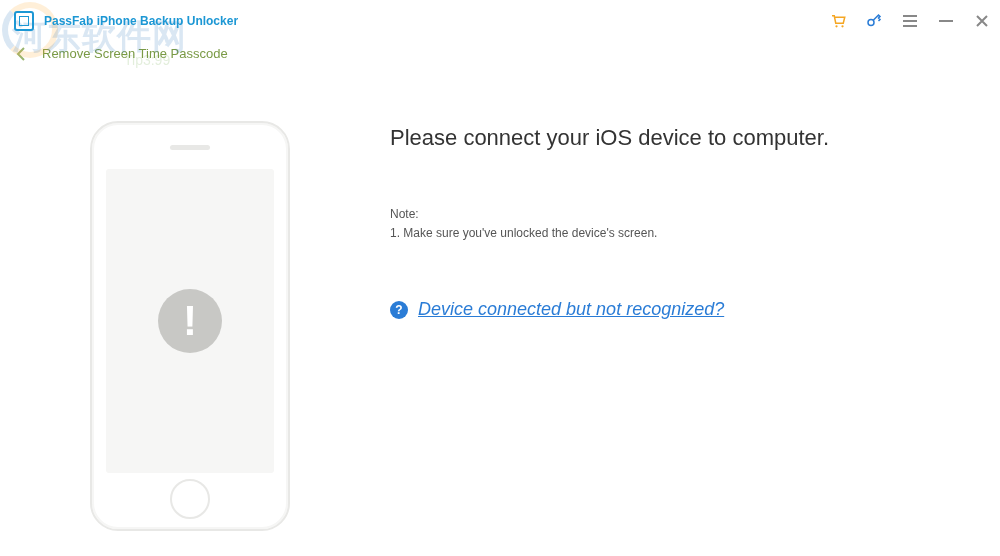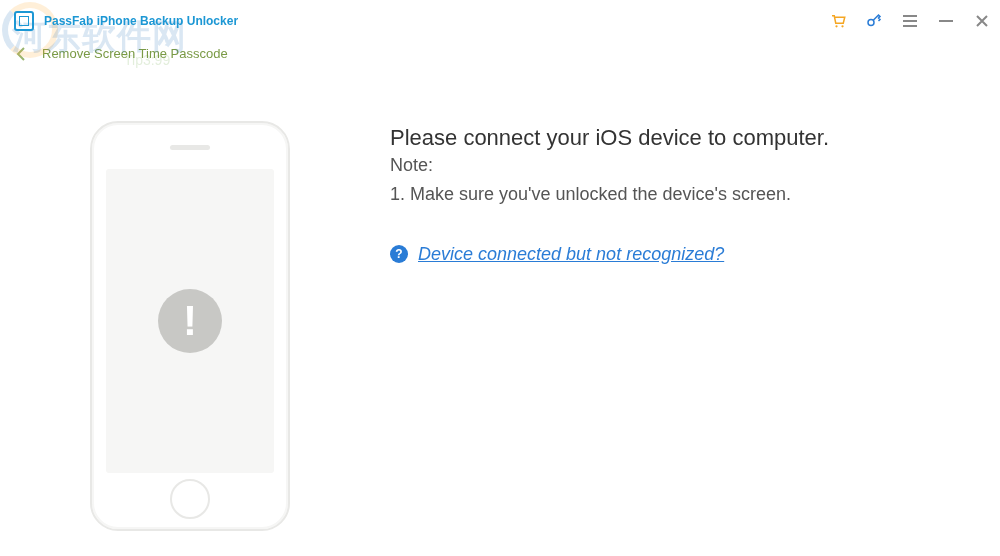--- a/index.html
+++ b/index.html
@@ -25,22 +25,22 @@
     .content { display:flex; padding: 50px 40px 0 90px; gap: 100px; position: relative; z-index: 1; }
     .phone-col { flex: 0 0 auto; }
     .phone { width: 200px; height: 410px; border: 2px solid #e8e8e6; border-radius: 28px; background:#fff; position:relative; box-shadow: inset 0 0 0 2px #f6f6f5; }
     .phone:after{ content:''; position:absolute; bottom:10px; left:50%; transform:translateX(-50%); width:36px; height:36px; border:2px solid #e8e8e6; border-radius:50%;}
     .speaker{position:absolute; top:22px; left:50%; transform:translateX(-50%); width:40px; height:5px; background:#e8e8e6; border-radius:3px;}
     .screen{ position:absolute; top:46px; left:14px; right:14px; bottom:56px; background:#f6f6f5; border-radius:3px; display:flex; align-items:center; justify-content:center;}
     .exclaim{ width:64px; height:64px; border-radius:50%; background:#c8c8c5; display:flex; align-items:center; justify-content:center;}
     .exclaim span{ color:#fff; font-size:42px; font-weight:700;}
 
     .text-col { flex: 1; padding-top: 4px; }
-    .headline { font-size: 22px; color:#333; font-weight: 400; }
-    .note-block { font-size: 18px; color:#555; line-height: 1.6; margin-bottom: 35px;}
+    .headline { font-size: 22px; color:#333; font-weight: 400; margin-bottom: 54px; }
+    .note-block { font-size: 12px; color:#555; line-height: 1.6; margin-bottom: 56px;}
     .help-row { display:flex; align-items:center; gap:10px;}
     .help-badge { width:18px; height:18px; border-radius:50%; background:#2a7cd6; color:#fff; display:flex; align-items:center; justify-content:center; font-size:12px; font-weight:700;}
     .help-link { color:#2a7cd6; text-decoration: underline; font-style: italic; font-size: 18px; cursor:pointer;}
 
     
     .watermark1 { position:absolute; top:14px; left:12px; color:rgba(50,120,190,.18); font-size:34px; font-weight:700; letter-spacing:1px; pointer-events:none;}
     .watermark2 { position:absolute; top:52px; left:124px; color:rgba(100,160,60,.18); font-size:14px; pointer-events:none;}
     .wm-ring{ position:absolute; top:2px; left:2px; width:56px; height:56px; border:6px solid rgba(255,165,40,.18); border-left-color:rgba(50,120,190,.18); border-radius:50%; pointer-events:none;}
   </style>
 </head>

